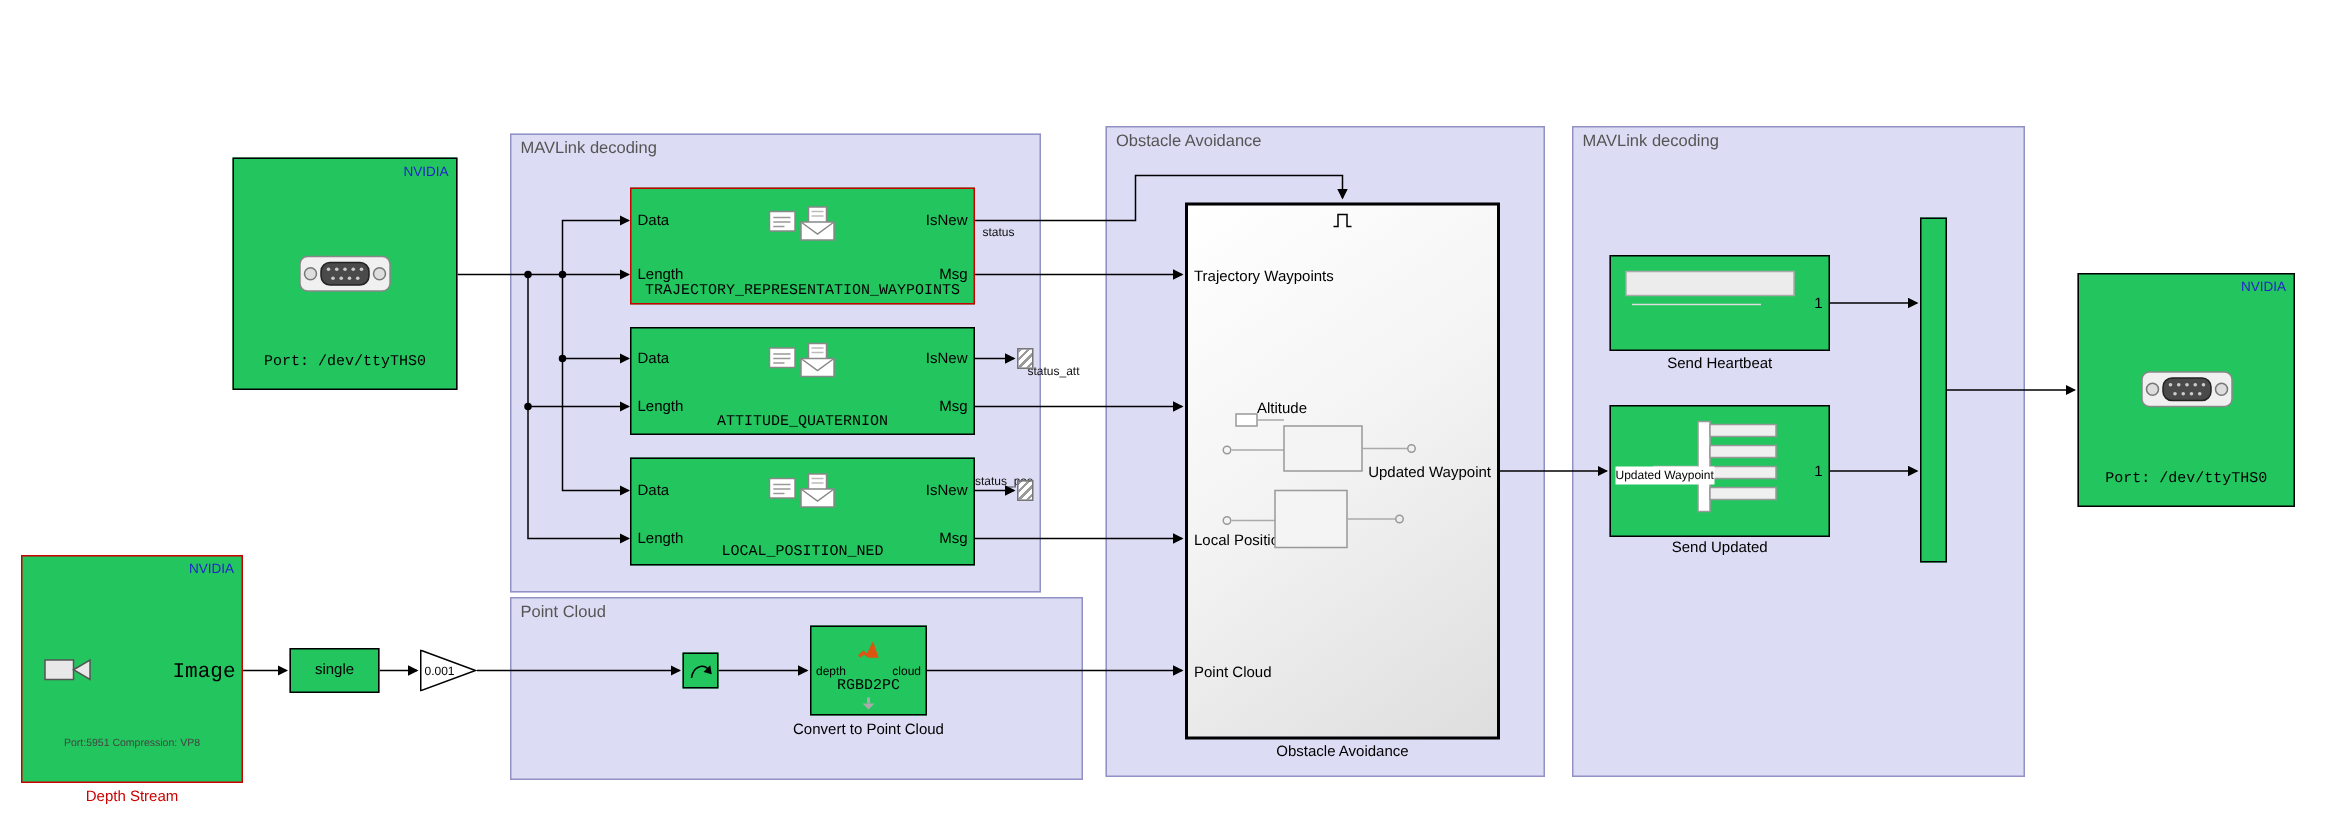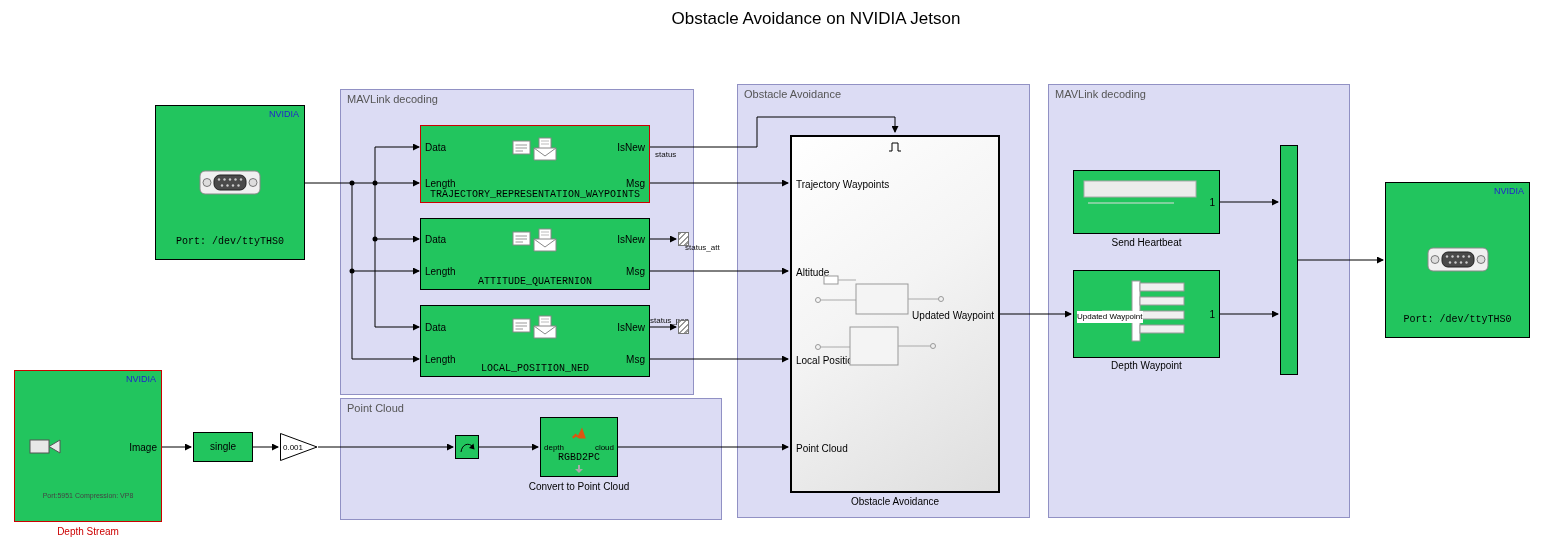--- a/index.html
+++ b/index.html
@@ -23,21 +23,20 @@
   .icon-center { position: absolute; left: 50%; transform: translateX(-50%); }
   .term { position: absolute; width: 11px; height: 14px; border: 1px solid #777;
           background: repeating-linear-gradient(135deg, #9a9a9a 0 1.5px, #ffffff 1.5px 4px); }
   .info { position: absolute; left: 0; right: 0; text-align: center; font-size: 7px; color: #444; white-space: nowrap; }
 </style>
 </head>
 <body>
 
 <div class="canvas">
 
-  <div class="title">Obstacle Avoidance on NVIDIA Jetson</div>
 
   <div class="area" style="left:340px;top:89px;width:354px;height:306px;">
     <div class="area-label">MAVLink decoding</div>
   </div>
   <div class="area" style="left:737px;top:84px;width:293px;height:434px;">
     <div class="area-label">Obstacle Avoidance</div>
   </div>
   <div class="area" style="left:1048px;top:84px;width:302px;height:434px;">
     <div class="area-label">MAVLink decoding</div>
   </div>
@@ -163,21 +162,21 @@
   <span class="sig" style="left:685px;top:243px;">status_att</span>
   <span class="sig" style="left:650px;top:316px;">status_pos</span>
   <div class="term" style="left:678px;top:232px;"></div>
   <div class="term" style="left:678px;top:320px;"></div>
 
   <div class="block oa-block" style="left:790px;top:135px;width:210px;height:358px;">
     <svg class="icon-center" style="top:4px;" width="16" height="12">
       <path d="M2 10 H5 V2 H11 V10 H14" stroke="#000" fill="none"></path>
     </svg>
     <span class="portL" style="top:42px;">Trajectory Waypoints</span>
-    <span class="portL" style="top:130px;">Altitude</span>
+    <span class="portL" style="top:130px;margin-left:42px;">Altitude</span>
     <span class="portL" style="top:218px;">Local Position</span>
     <span class="portL" style="top:306px;">Point Cloud</span>
     <span class="portR" style="top:173px;">Updated Waypoint</span>
     <svg style="position:absolute;left:20px;top:135px;" width="170" height="105">
       <rect x="12" y="4" width="14" height="8" fill="#fff" stroke="#999"></rect>
       <line x1="26" y1="8" x2="44" y2="8" stroke="#aaa"></line>
       <circle cx="6" cy="28" r="2.5" fill="none" stroke="#999"></circle>
       <line x1="9" y1="28" x2="44" y2="28" stroke="#aaa"></line>
       <rect x="44" y="12" width="52" height="30" fill="#f4f4f4" stroke="#999"></rect>
       <line x1="96" y1="27" x2="126" y2="27" stroke="#aaa"></line>
@@ -205,21 +204,21 @@
       <line x1="28" y1="40" x2="58" y2="40" stroke="#bbb"></line>
       <rect x="58" y="10" width="8" height="60" fill="#fff" stroke="#999"></rect>
       <rect x="66" y="12" width="44" height="8" fill="#f0f0f0" stroke="#999"></rect>
       <rect x="66" y="26" width="44" height="8" fill="#f0f0f0" stroke="#999"></rect>
       <rect x="66" y="40" width="44" height="8" fill="#f0f0f0" stroke="#999"></rect>
       <rect x="66" y="54" width="44" height="8" fill="#f0f0f0" stroke="#999"></rect>
     </svg>
     <span class="portL portS" style="top:40px;left:3px;background:#fff;">Updated Waypoint</span>
     <span class="portR" style="top:38px;">1</span>
   </div>
-  <div class="caption" style="left:1073px;top:360px;width:147px;">Depth Waypoint</div>
+  <div class="caption" style="left:1073px;top:360px;width:147px;">Send Updated</div>
 
   <div class="block" style="left:1280px;top:145px;width:18px;height:230px;"></div>
 
   <div class="block" style="left:1385px;top:182px;width:145px;height:156px;">
     <span class="brand">NVIDIA</span>
     <svg class="icon-center" style="top:58px;" width="64" height="36">
       <rect x="2" y="7" width="60" height="23" rx="5" fill="#f0f0f0" stroke="#888"></rect>
       <circle cx="9" cy="18.5" r="4" fill="#ddd" stroke="#777"></circle>
       <circle cx="55" cy="18.5" r="4" fill="#ddd" stroke="#777"></circle>
       <rect x="16" y="11" width="32" height="15" rx="6" fill="#4a4a4a" stroke="#222"></rect>
@@ -235,21 +234,21 @@
     </svg>
     <div class="bname" style="bottom:12px;">Port: /dev/ttyTHS0</div>
   </div>
 
   <div class="block red" style="left:14px;top:370px;width:148px;height:152px;">
     <span class="brand">NVIDIA</span>
     <svg style="position:absolute;left:14px;top:64px;" width="34" height="22">
       <rect x="1" y="5" width="19" height="13" fill="#e8e8e8" stroke="#555"></rect>
       <polygon points="20,11.5 31,5 31,18" fill="#e8e8e8" stroke="#555"></polygon>
     </svg>
-    <span class="portR" style="top:71px;font-size:10px;">Image</span>
+    <span class="portR" style="top:71px;font-size:14px;font-family:Liberation Mono, monospace;">Image</span>
     <div class="info" style="bottom:22px;">Port:5951 Compression: VP8</div>
   </div>
   <div class="caption red" style="left:14px;top:526px;width:148px;">Depth Stream</div>
 
   <div class="block" style="left:193px;top:432px;width:60px;height:30px;line-height:28px;text-align:center;font-size:10px;">single</div>
 
   <svg style="position:absolute;left:280px;top:433px;" width="38" height="28">
     <polygon points="0.5,0.5 37,14 0.5,27.5" fill="#fff" stroke="#000"></polygon>
     <text x="3" y="17" font-size="8" fill="#000">0.001</text>
   </svg>

